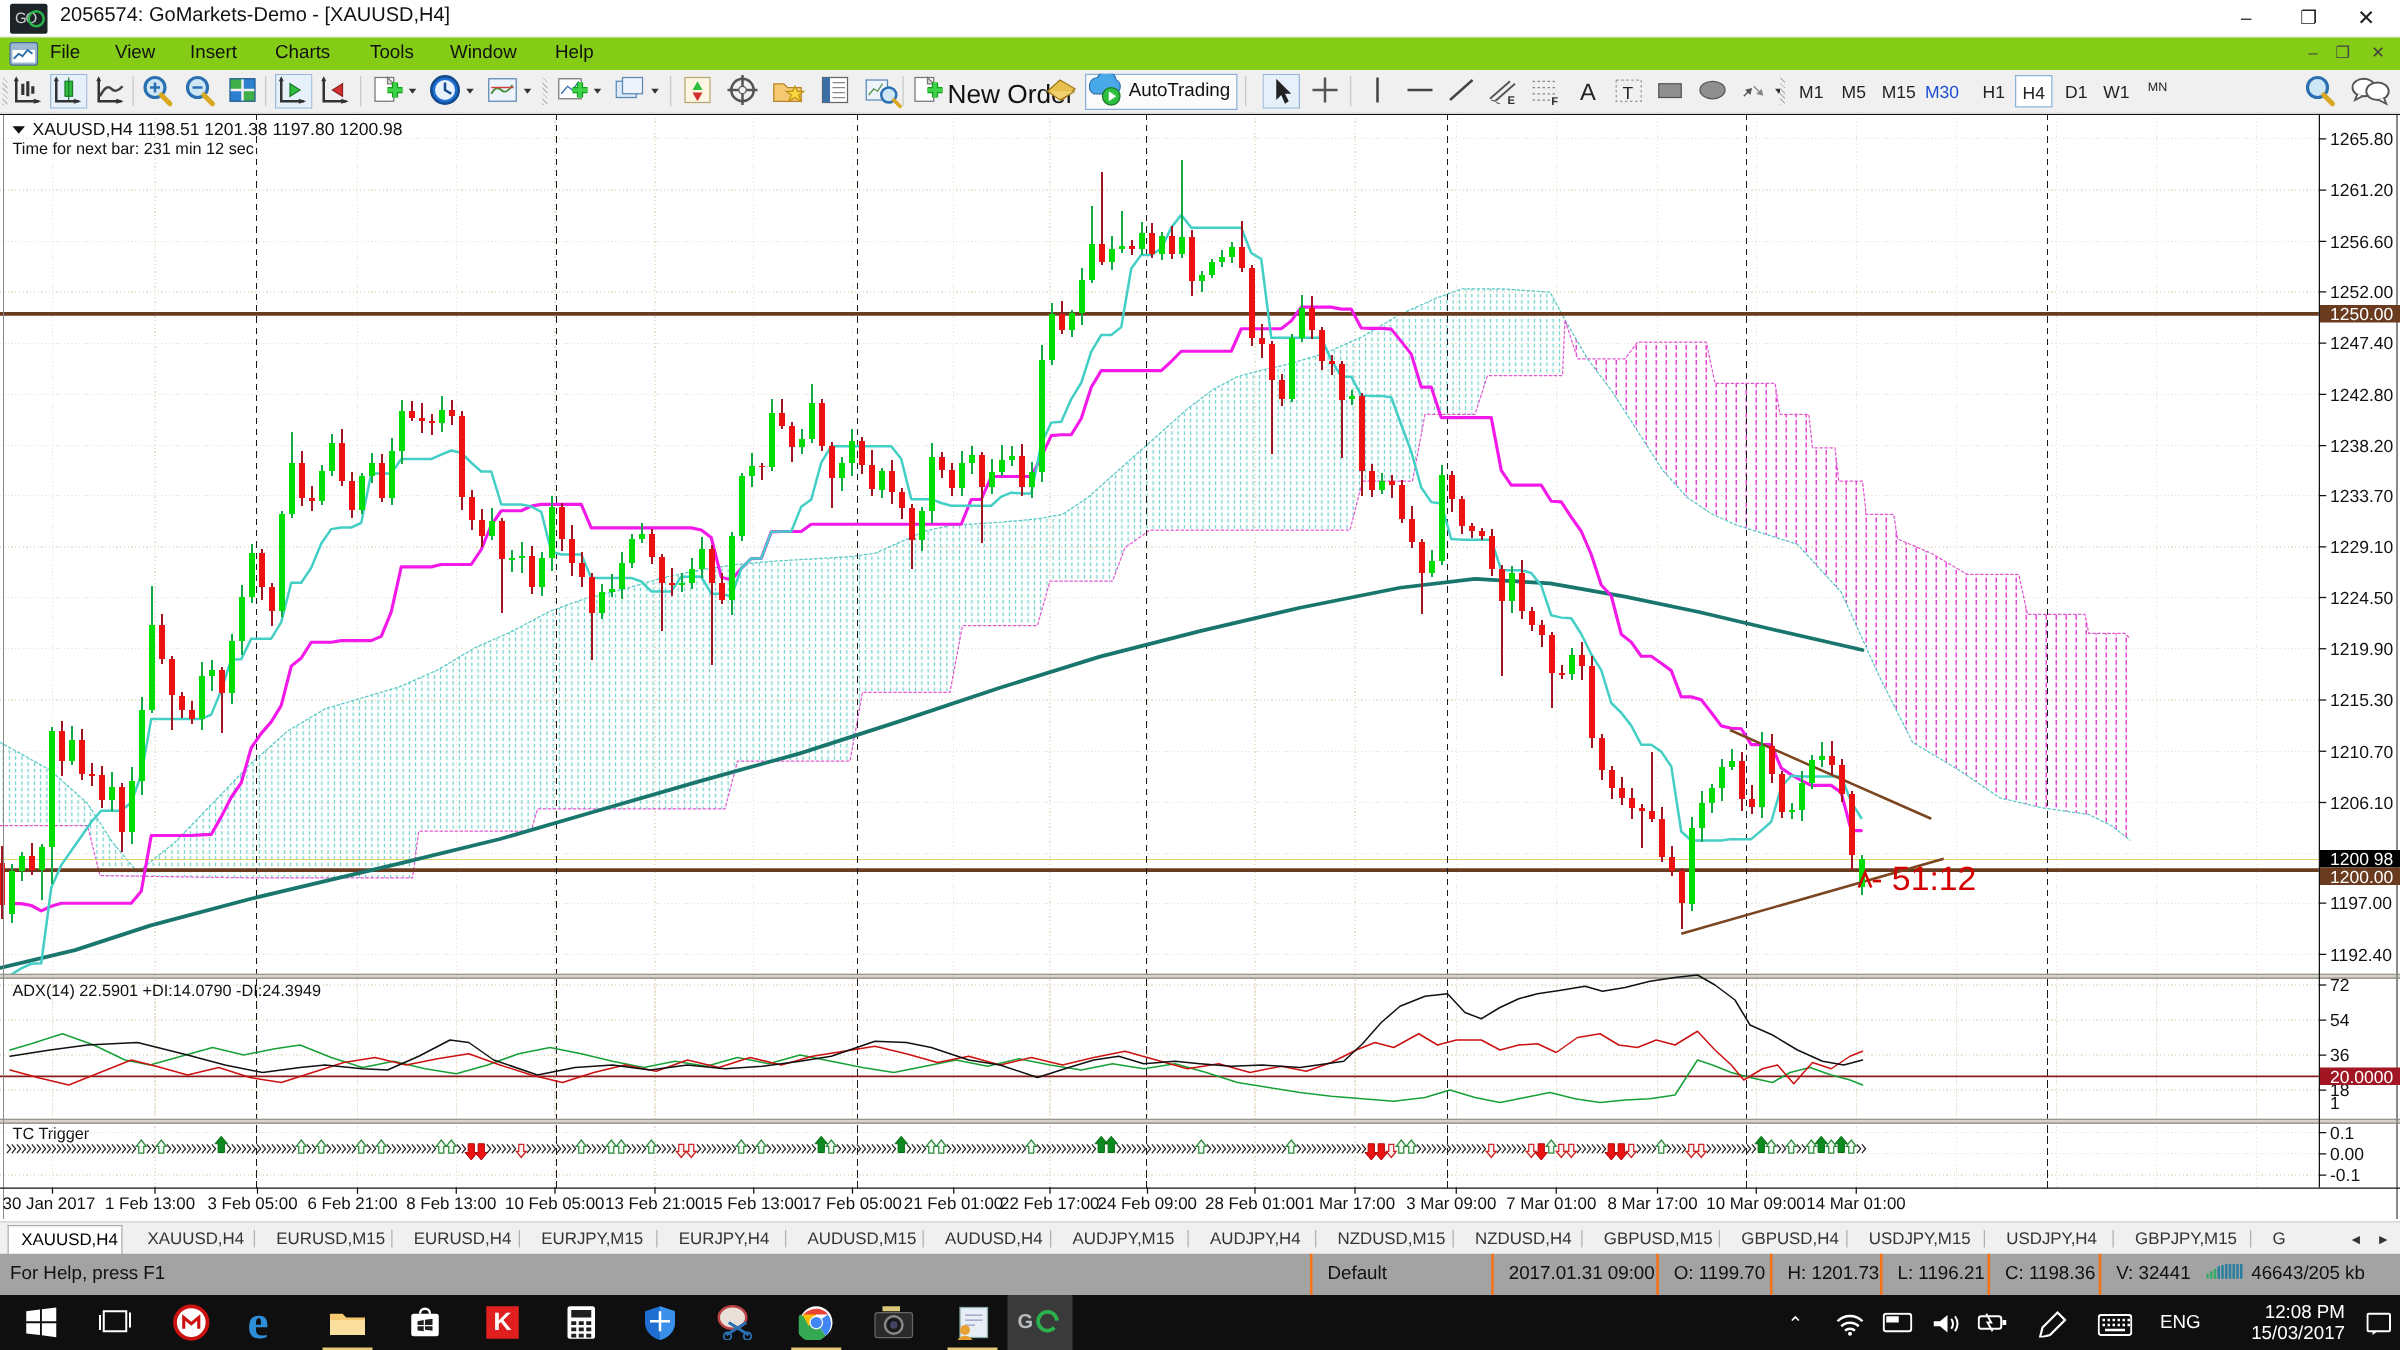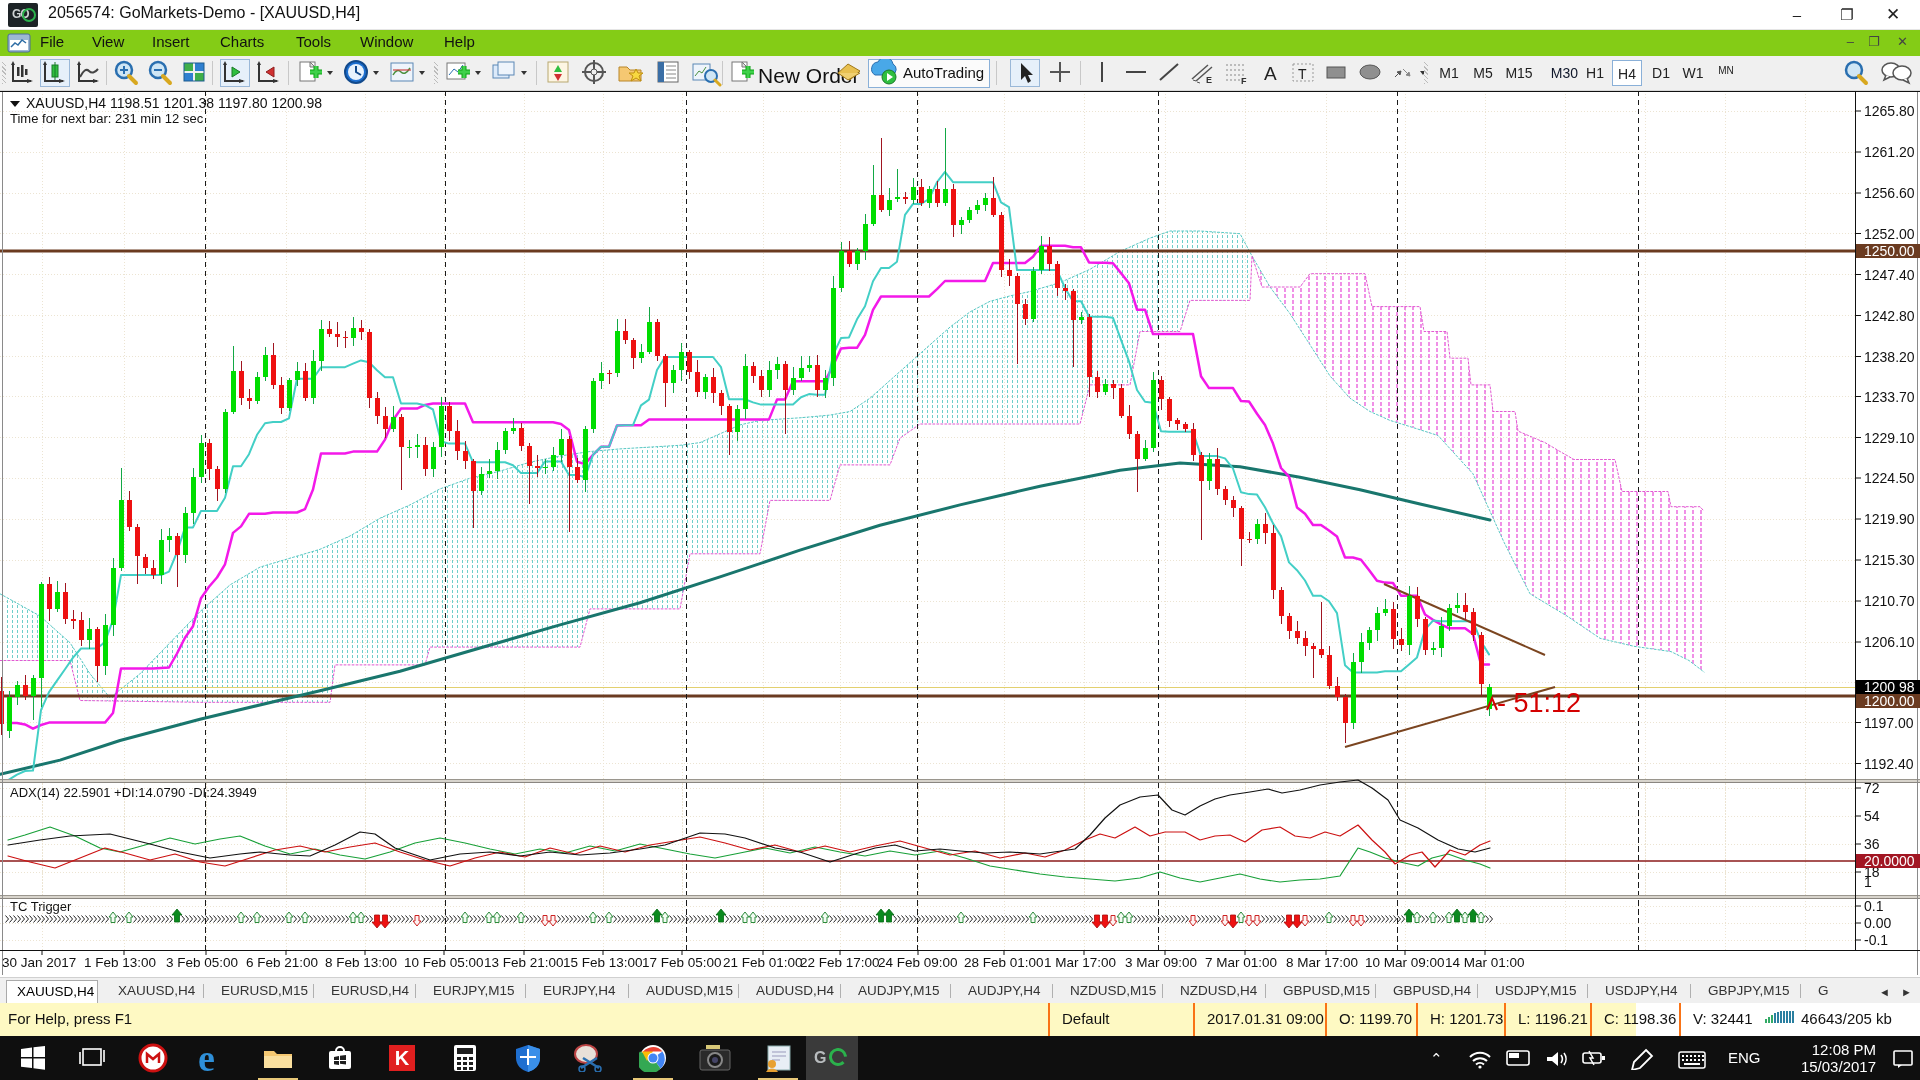--- a/index.html
+++ b/index.html
@@ -1,25 +1,25 @@
 <!DOCTYPE html>
 <html><head><meta charset="utf-8"><style>
 *{margin:0;padding:0;box-sizing:border-box}
 body{width:1920px;height:1080px;overflow:hidden;font-family:"Liberation Sans",sans-serif;background:#fff;position:relative}
 .titlebar{position:absolute;left:0;top:0;width:1920px;height:30px;background:#fff;border-bottom:1px solid #e5e5e5}
 .titlebar .logo{position:absolute;left:8px;top:3px;width:30px;height:24px;background:#1d2326;border-radius:2px}
-.titlebar .logo span{position:absolute;left:4px;top:4px;font-size:12px;font-weight:bold;color:#cfd3d4;letter-spacing:-1px}
+.titlebar .logo span{position:absolute;left:4px;top:4px;font-size:12px;font-weight:normal;color:#cfd3d4;letter-spacing:-1px}
 .titlebar .ttext{position:absolute;left:48px;top:4px;font-size:16px;color:#111}
 .wbtn{position:absolute;top:0px;width:46px;height:30px;color:#222;font-size:15px;text-align:center;line-height:30px}
 .menubar{position:absolute;left:0;top:30px;width:1920px;height:26px;background:#84cc16}
 .menubar .mi{position:absolute;top:3px;font-size:15px;color:#111}
 .toolbar{position:absolute;left:0;top:56px;width:1920px;height:35px;background:#f0f0f0;border-bottom:1px solid #d8d8d8}
 .chartarea{position:absolute;left:0;top:91px;width:1920px;height:890px;background:#fff}
 .tabsbar{position:absolute;left:0;top:977px;width:1920px;height:26px;background:#f0f0f0;border-top:1px solid #d0d0d0}
-.statusbar{position:absolute;left:0;top:1003px;width:1636px;height:33px;background:#fef9c3;font-size:15px;color:#111}
+.statusbar{position:absolute;left:0;top:1003px;width:1920px;height:33px;background:#a3a3a3;font-size:15px;color:#111}
 .taskbar{position:absolute;left:0;top:1036px;width:1920px;height:44px;background:#0f0f0f}
 .tab{position:absolute;top:2px;height:24px;font-size:13.5px;color:#333;padding:3px 10px 0 10px;white-space:nowrap}
 .tab.active{background:#fff;border:1px solid #aaa;border-bottom:none;color:#000}
 .cell{position:absolute;top:0;height:33px;border-left:2px solid #f97316;padding:7px 0 0 12px}
 </style></head><body>
 <div class="titlebar">
  <div class="logo">
       <span>GO</span>
       <svg width="30" height="24" style="position:absolute;left:0;top:0">
         <circle cx="21" cy="12" r="6" fill="none" stroke="#2bb24c" stroke-width="2"></circle>
@@ -230,21 +230,21 @@
       <path d="M6,18 l6,-6 M12,12 l-4,1 l3,3 z" fill="#555" stroke="#555"></path>
       <path d="M14,10 l7,7 M21,17 l-1,-4 l-3,3 z" fill="#888" stroke="#888"></path>
       <g transform="translate(31,2)">
         <path d="M0,10 l3,4 l3,-4 z" fill="#333"></path>
       </g>
     </svg>
     <div style="position:absolute;left:1424px;top:6px;width:4px;height:22px;background:repeating-linear-gradient(45deg,#bbb 0 1px,#f0f0f0 1px 3px)"></div>
     <div style="position:absolute;left:1434px;top:4px;width:30px;height:26px;font-size:14px;color:#222;text-align:center;padding-top:5px">M1</div>
     <div style="position:absolute;left:1468px;top:4px;width:30px;height:26px;font-size:14px;color:#222;text-align:center;padding-top:5px">M5</div>
     <div style="position:absolute;left:1500px;top:4px;width:38px;height:26px;font-size:14px;color:#222;text-align:center;padding-top:5px">M15</div>
-    <div style="position:absolute;left:1540px;top:4px;width:38px;height:26px;font-size:14px;color:#0f172a;text-align:right;padding-top:5px">M30</div>
+    <div style="position:absolute;left:1540px;top:4px;width:38px;height:26px;font-size:14px;color:#1d4ed8;text-align:left;padding-top:5px">M30</div>
     <div style="position:absolute;left:1580px;top:4px;width:30px;height:26px;font-size:14px;color:#222;text-align:center;padding-top:5px">H1</div>
     <div style="position:absolute;left:1612px;top:4px;width:30px;height:26px;background:#fff;border:1px solid #8ab0d8;font-size:14px;color:#222;text-align:center;padding-top:5px">H4</div>
     <div style="position:absolute;left:1646px;top:4px;width:30px;height:26px;font-size:14px;color:#222;text-align:center;padding-top:5px">D1</div>
     <div style="position:absolute;left:1678px;top:4px;width:30px;height:26px;font-size:14px;color:#222;text-align:center;padding-top:5px">W1</div>
     <div style="position:absolute;left:1710px;top:4px;width:32px;height:26px;font-size:10px;color:#222;text-align:center;padding-top:5px">MN</div>
     <svg width="30" height="28" style="position:absolute;left:1842px;top:3px" xmlns="http://www.w3.org/2000/svg">
       <circle cx="12" cy="11" r="8" fill="#cfe6f5" stroke="#2a6fb0" stroke-width="2.5"></circle>
       <line x1="17" y1="17" x2="24" y2="24" stroke="#d8a820" stroke-width="4" stroke-linecap="round"></line>
     </svg>
     <svg width="38" height="28" style="position:absolute;left:1878px;top:3px" xmlns="http://www.w3.org/2000/svg">

